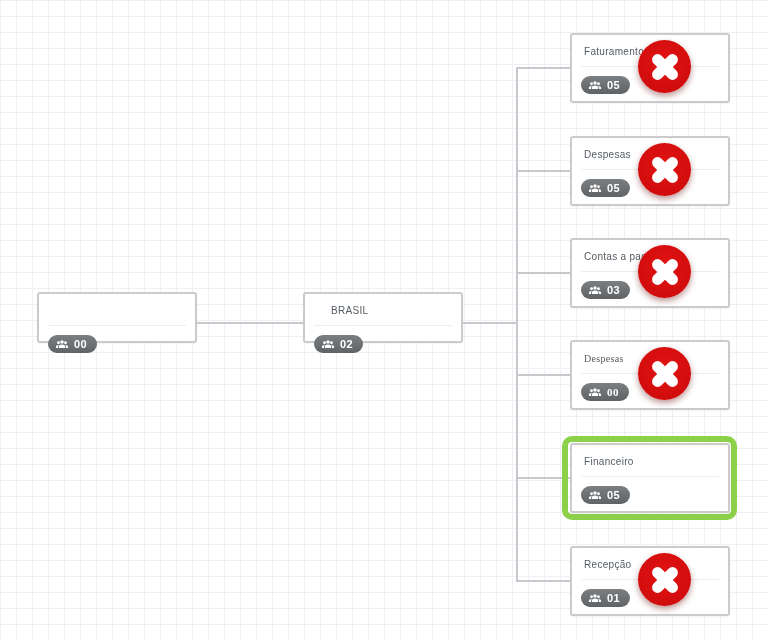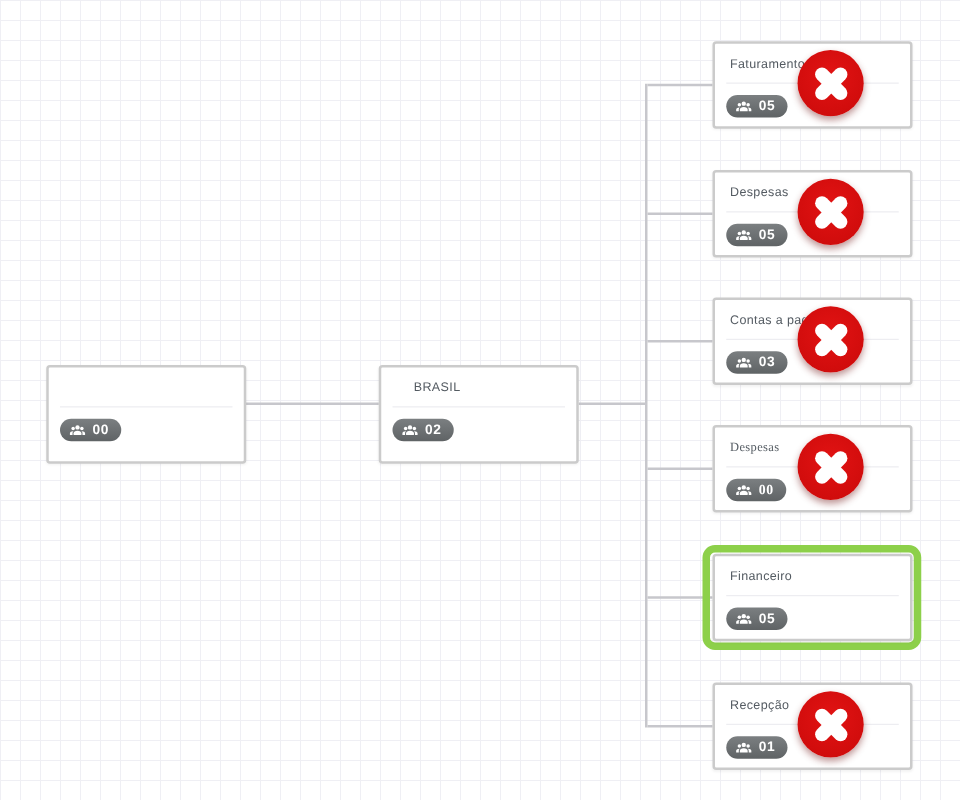--- a/index.html
+++ b/index.html
@@ -28,21 +28,21 @@
     position:absolute; left:562px; top:436px; width:175px; height:84px;
     border:6px solid #8dd04a; border-radius:10px;
   }
 
   
   .node {
     position:absolute; width:160px; background:#fff;
     border:2px solid #cbcbcb; border-radius:3px;
     box-shadow:0 1px 2px rgba(0,0,0,.05);
   }
-  .node.small { height:79px;text-align:right; }
+  .node.small { height:51px;text-align:right; }
   .node.dept  { height:70px; left:570px; }
   #node-root   { left:37px;  top:292px; }
   #node-brasil { left:303px; top:292px; }
   #node-faturamento { top:33px; }
   #node-suporte     { top:136px; }
   #node-contas      { top:238px; }
   #node-despesas    { top:340px;font-family:Liberation Serif, serif; }
   #node-financeiro  { top:443px;text-align:right; }
   #node-recepcao    { top:546px;text-align:right; }
 

